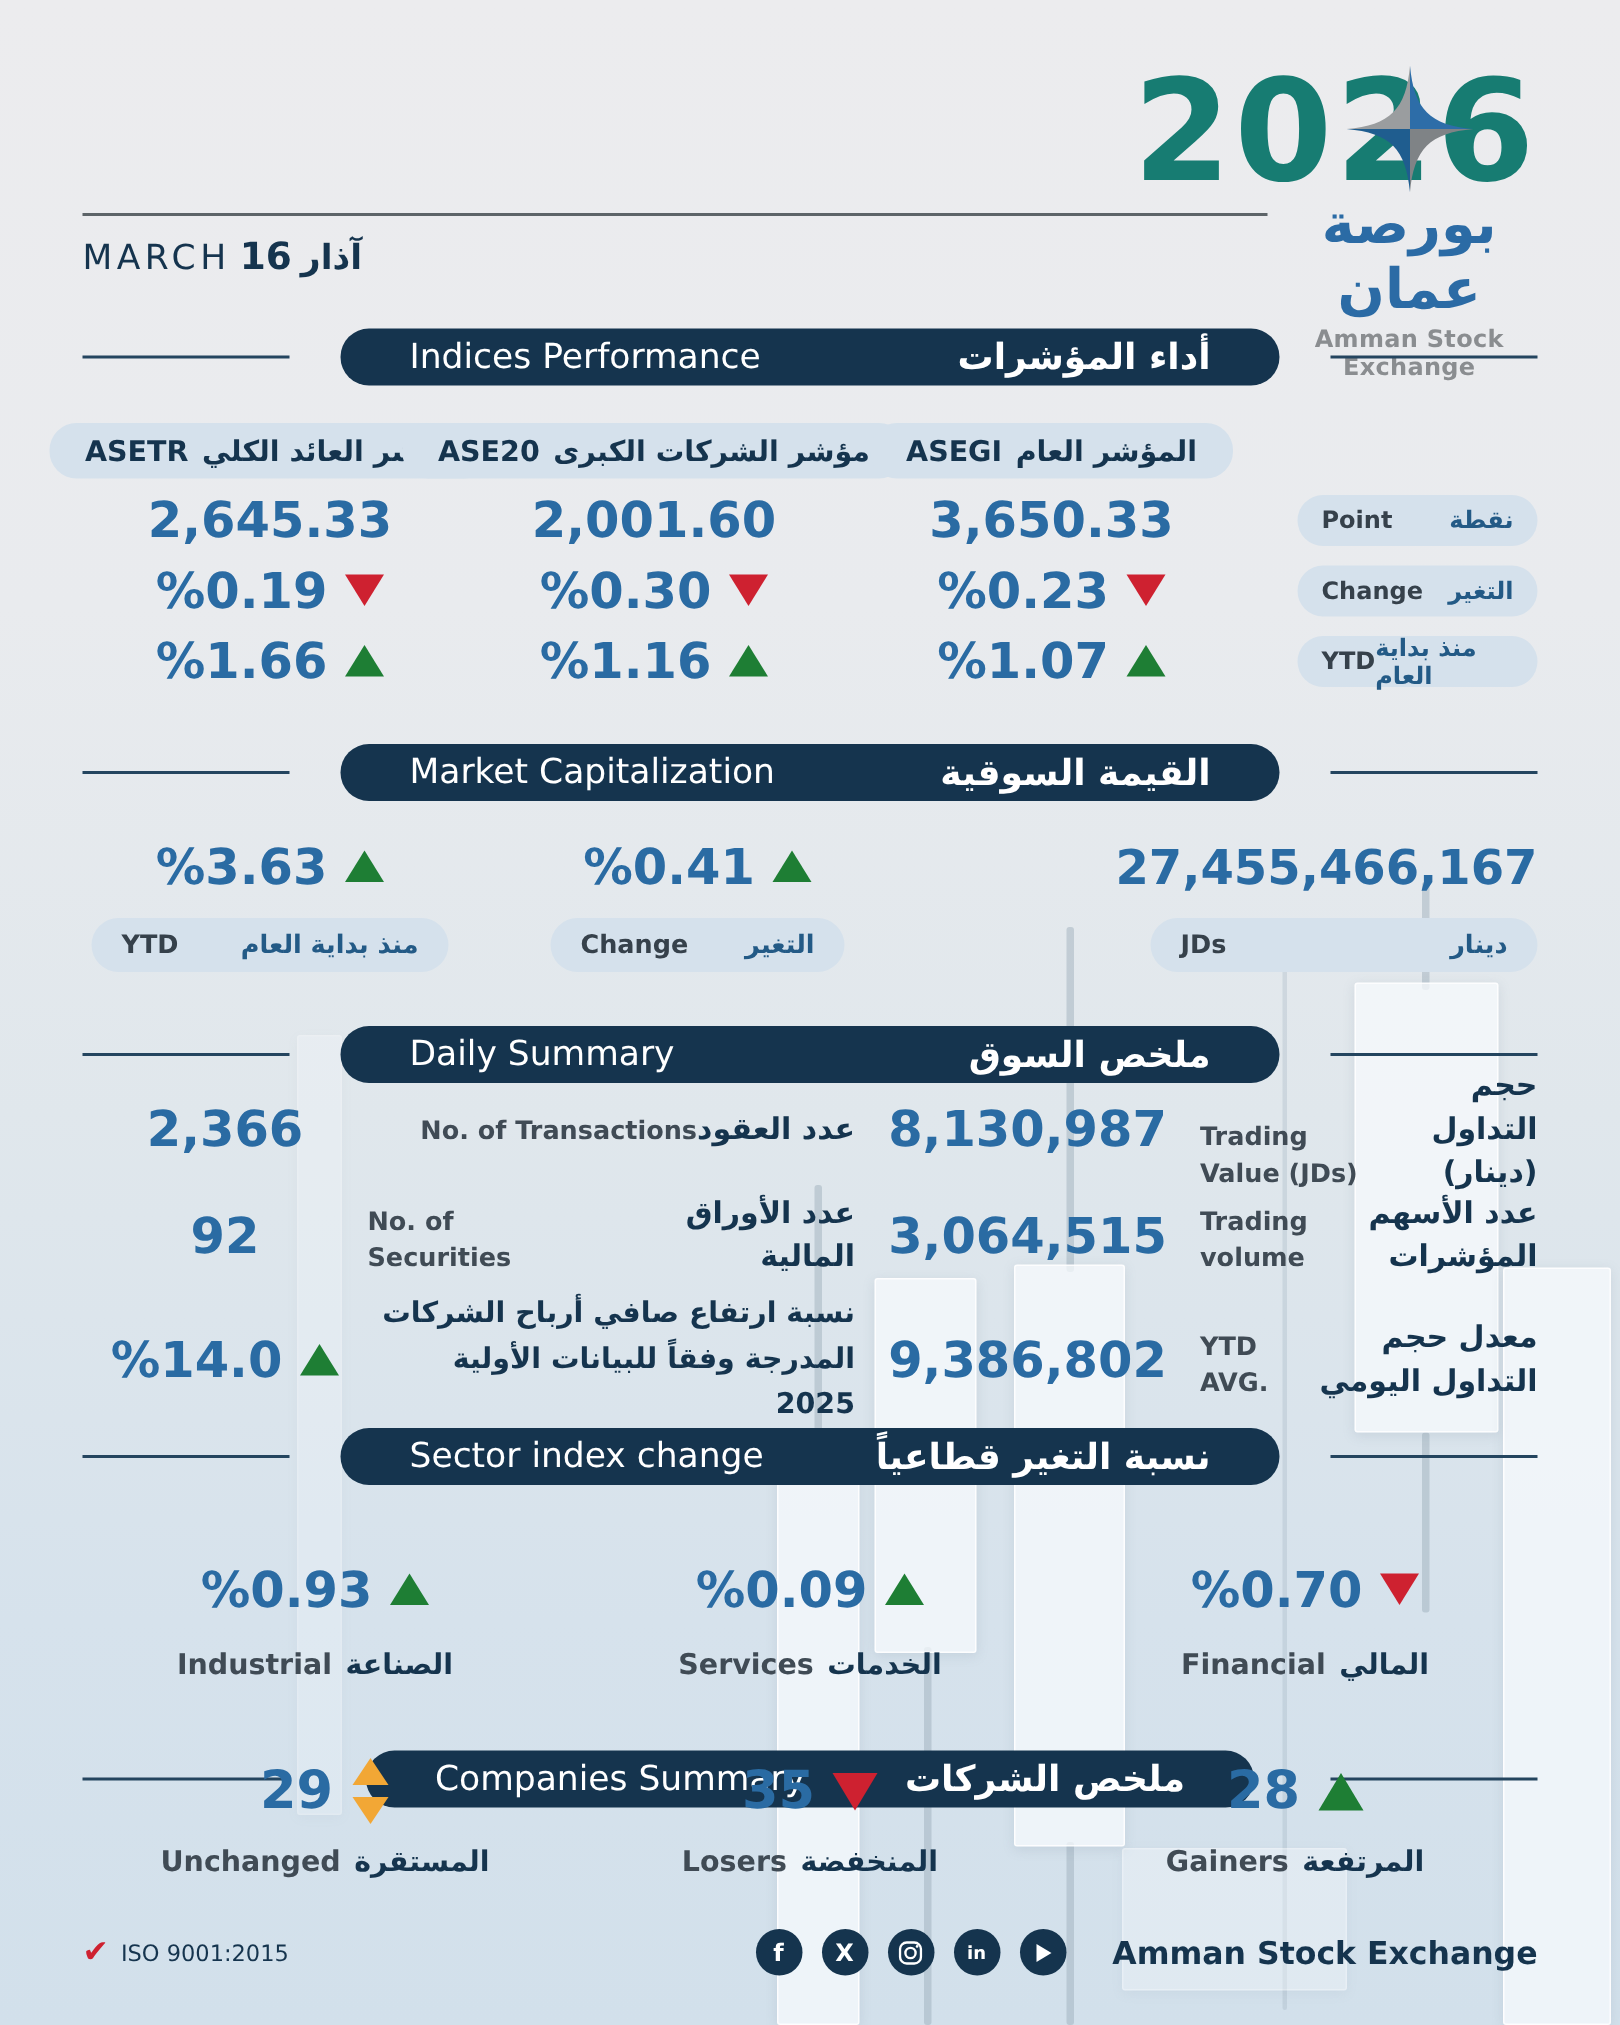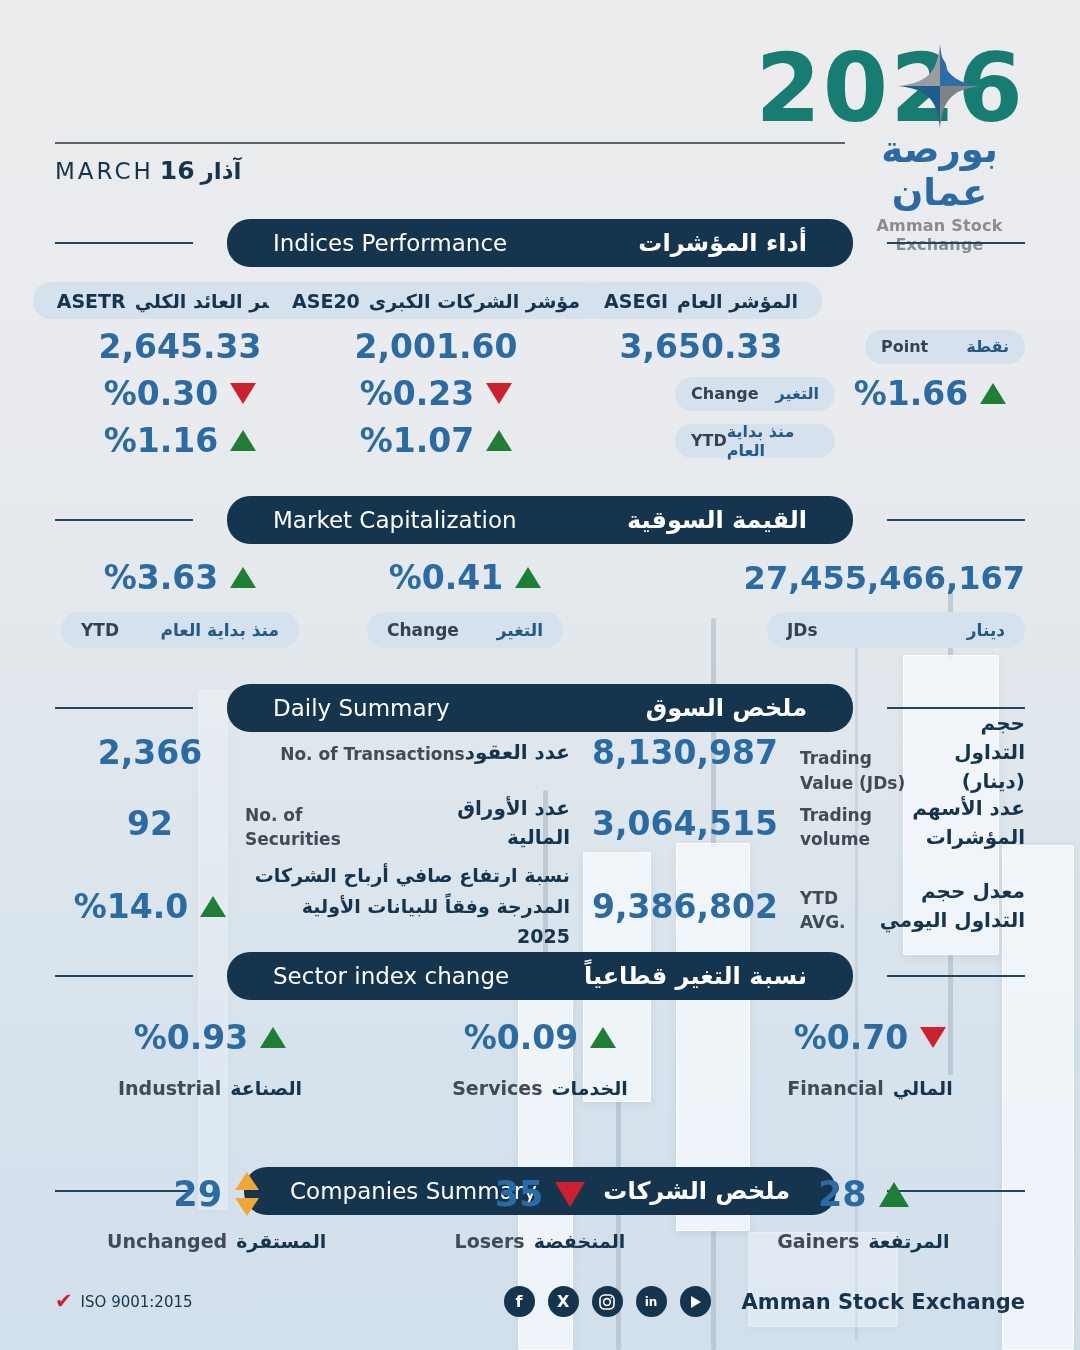--- a/index.html
+++ b/index.html
@@ -30,21 +30,21 @@
   .date-row{display:flex;align-items:baseline;gap:6px;margin-top:12px;color:var(--navy);}
   .m-en{font-size:23px;letter-spacing:3px;}
   .m-day{font-size:25px;font-weight:bold;}
   .m-ar{font-size:23px;font-weight:bold;}
   .logo{position:absolute;top:42px;right:48px;width:185px;text-align:center;}
   .logo-ar{font-size:37px;font-weight:bold;color:#2b6ba5;margin-top:-6px;}
   .logo-en{font-size:16px;font-weight:bold;color:#8a8d90;letter-spacing:.2px;margin-top:2px;}
   
   .sec-head{display:flex;align-items:center;}
   .hline{width:138px;height:2px;background:#24455f;flex:0 0 auto;}
-  .sec-pill{flex:1;margin:0 34px;height:48px;background:var(--navy);border-radius:23px;
+  .sec-pill{flex:1;margin:0 34px;height:38px;background:var(--navy);border-radius:23px;
     display:flex;align-items:center;justify-content:space-between;padding:0 46px;color:#fff;}
   .sec-en{font-size:23px;}
   .sec-ar{font-size:24px;font-weight:bold;}
   
   .lblpill{background:var(--pill);border-radius:18px;height:37px;display:inline-flex;
     align-items:center;justify-content:center;gap:9px;padding:0 24px;font-weight:bold;
     font-size:19px;color:var(--navy);white-space:nowrap;}
   .mini{background:var(--pill);border-radius:17px;height:34px;display:flex;align-items:center;
     justify-content:space-between;padding:0 16px;width:160px;font-size:16px;font-weight:bold;}
   .mini .en{color:#36414b;}
@@ -176,20 +176,24 @@
         </div>
       <div class="val c">
           <span>3,650.33</span>
         </div>
       <div class="mini r">
         <span class="en">Point</span>
           <span class="ar">نقطة</span>
       </div>
 
       <div class="val c">
+        <span>%0.19</span>
+        <span class="tri dir-down"></span>
+      </div>
+      <div class="val c">
         <span>%0.30</span>
         <span class="tri dir-down"></span>
       </div>
       <div class="val c">
         <span>%0.23</span>
         <span class="tri dir-down"></span>
       </div>
       <div class="mini r">
         <span class="en">Change</span>
           <span class="ar">التغير</span>
@@ -311,21 +315,21 @@
 
     <div class="abs sec-head" style="top:952px;">
       <div class="hline"></div>
       <div class="sec-pill">
         <span class="sec-en">Sector index change</span>
         <span class="sec-ar" dir="rtl">نسبة التغير قطاعياً</span>
       </div>
       <div class="hline"></div>
     </div>
 
-    <div class="abs three" style="top:1018px;gap:20px;">
+    <div class="abs three" style="top:1040px;gap:20px;">
       <div class="val">
         <span>%0.93</span>
         <span class="tri dir-up"></span>
       </div>
       <div class="val">
         <span>%0.09</span>
         <span class="tri dir-up"></span>
       </div>
       <div class="val">
         <span>%0.70</span>

